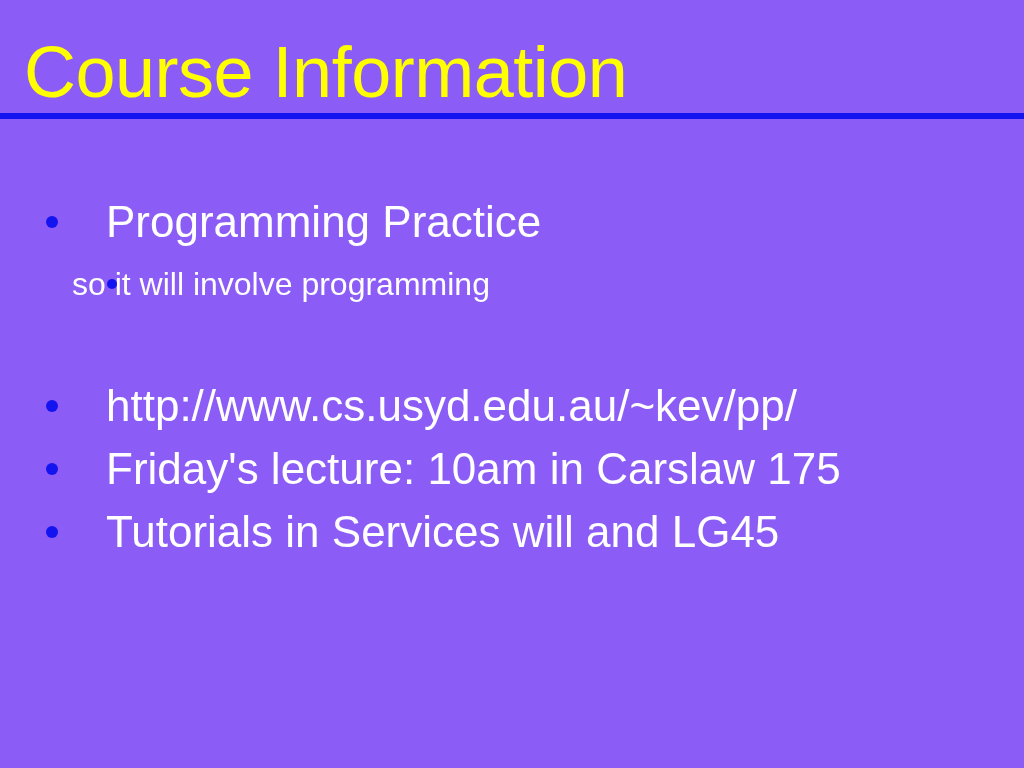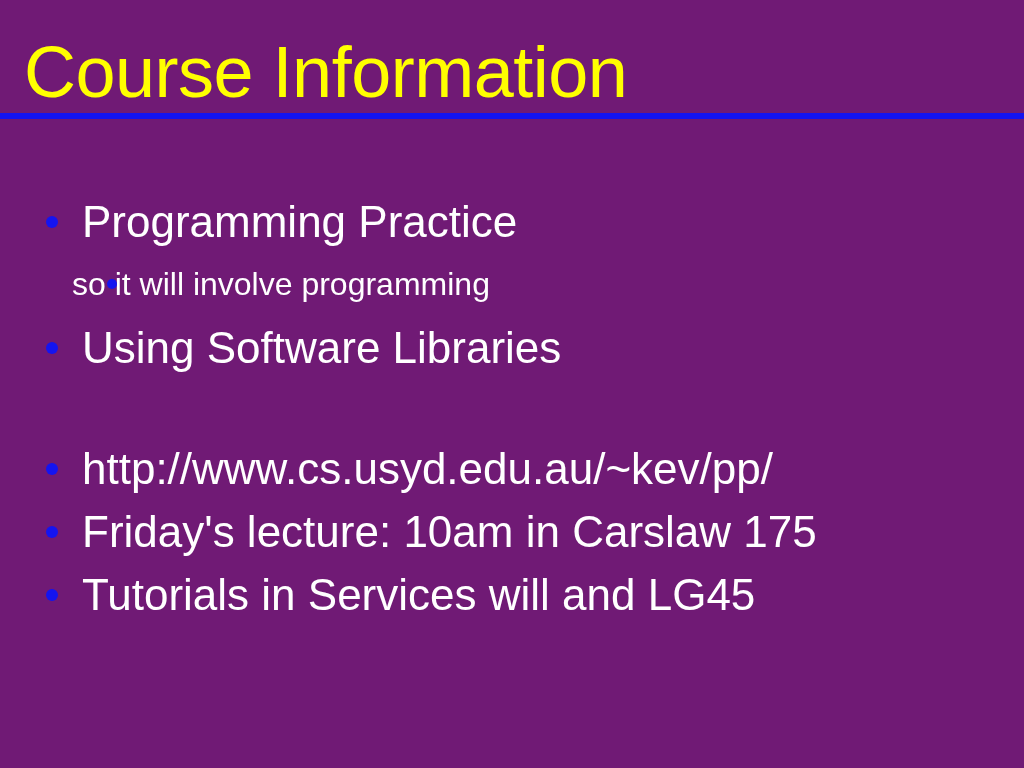--- a/index.html
+++ b/index.html
@@ -10,21 +10,21 @@
     width: 1024px;
     height: 768px;
     background: #000080;
     font-family: "Liberation Sans", sans-serif;
     overflow: hidden;
   }
   .slide {
     position: relative;
     width: 1024px;
     height: 768px;
-    background: #701a75;
+    background: #8b5cf6;
     box-sizing: border-box;
   }
 
   
   .slide-title {
     position: absolute;
     left: 24px;
     top: 34px;
     font-size: 72px;
     line-height: 76px;
@@ -51,21 +51,21 @@
   }
   .bullet-line {
     position: relative;
     height: 63px;
     color: #FFFFFF;
     font-size: 44px;
     line-height: 63px;
     white-space: nowrap;
   }
   .bullet-line.level1 {
-    padding-left: 82px;
+    padding-left: 106px;
   }
   .bullet-line.level2 {
     padding-left: 72px;
     font-size: 32px;
   }
   .bullet-line.level1 .marker {
     position: absolute;
     left: 46px;
     top: 26px;
     width: 12px;
@@ -104,24 +104,20 @@
       <span class="marker"></span>
       <span class="bullet-text">Programming Practice</span>
     </div>
 
     <div class="bullet-line level2">
       <span class="marker"></span>
       <span class="bullet-text">so it will involve programming</span>
     </div>
 
 
-    <div class="bullet-line level1">
-      <span class="marker"></span>
-      <span class="bullet-text">Using Software Libraries</span>
-    </div>
 
     <div class="spacer-line"></div>
 
     <div class="bullet-line level1">
       <span class="marker"></span>
       <span class="bullet-text">http://www.cs.usyd.edu.au/~kev/pp/</span>
     </div>
 
     <div class="bullet-line level1">
       <span class="marker"></span>

